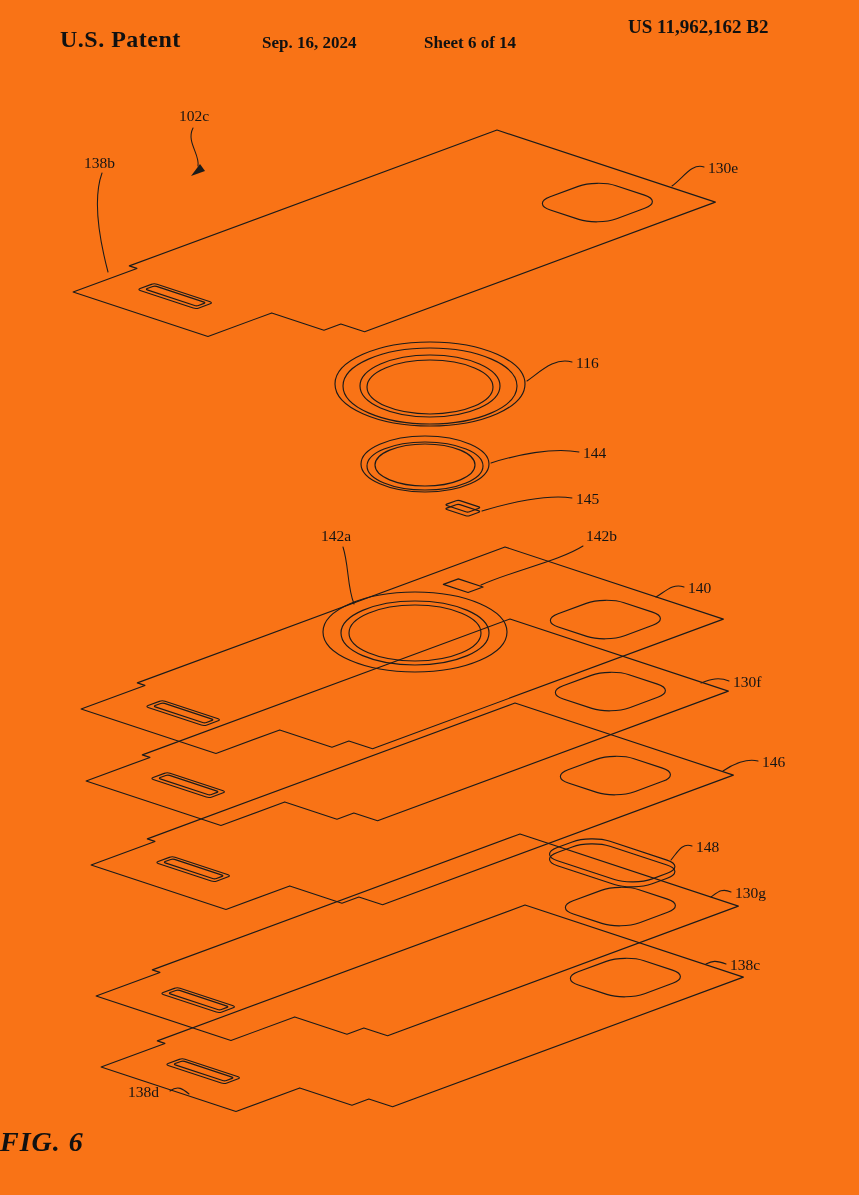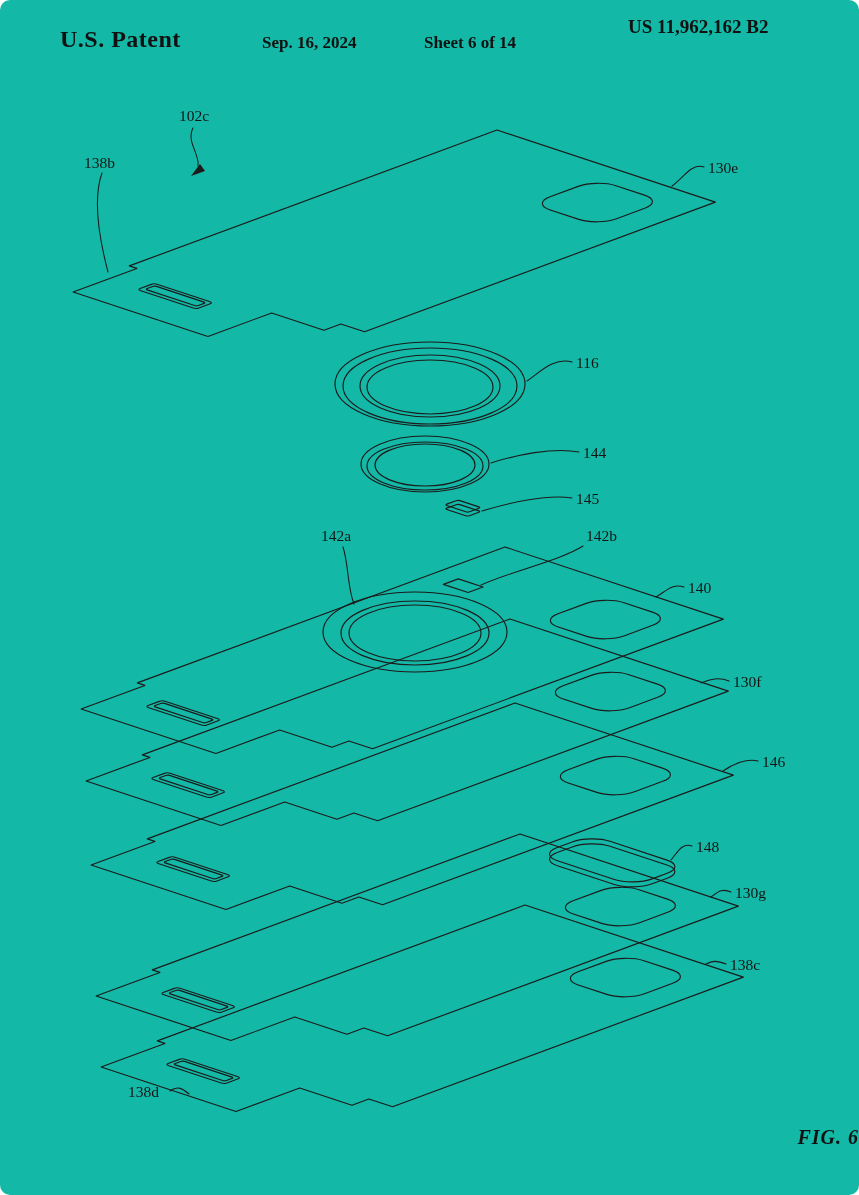--- a/index.html
+++ b/index.html
@@ -1,24 +1,24 @@
 <!DOCTYPE html>
 <html><head>
 <meta charset="utf-8">
 <style>
   html,body{margin:0;padding:0;background:#ffffff;}
-  .page{position:relative;width:859px;height:1195px;background:#14b8a6;
-        font-family:"Liberation Serif",serif;color:#111;overflow:hidden;border-radius:10px;}
+  .page{position:relative;width:859px;height:1195px;background:#f97316;
+        font-family:"Liberation Serif",serif;color:#111;overflow:hidden;}
   .hdr span{position:absolute;white-space:nowrap;font-weight:bold;}
   .hdr .t1{left:60px;top:26px;font-size:24px;letter-spacing:.5px;}
   .hdr .t2{left:262px;top:33px;font-size:17px;}
   .hdr .t3{left:424px;top:33px;font-size:17px;}
   .hdr .t4{left:628px;top:16px;font-size:19px;}
-  .cap{position:absolute;top:1126px;left:0;width:100%;text-align:right;
-       font-size:20px;font-weight:bold;font-style:italic;letter-spacing:1px;font-family:Liberation Serif, serif;}
+  .cap{position:absolute;top:1126px;left:0;width:100%;text-align:left;
+       font-size:28px;font-weight:bold;font-style:italic;letter-spacing:1px;font-family:Liberation Serif, serif;}
   svg.fig{position:absolute;left:0;top:0;}
   .ln{fill:none;stroke:#1b1b1b;stroke-width:1.15;stroke-linejoin:round;stroke-linecap:round;}
   .ld{fill:none;stroke:#1b1b1b;stroke-width:1.05;stroke-linecap:round;}
   .ref{font-family:"Liberation Serif",serif;font-size:15.5px;fill:#141414;}
   .solid{fill:#1b1b1b;stroke:none;}
 </style>
 </head>
 <body>
 
 <div class="page">

